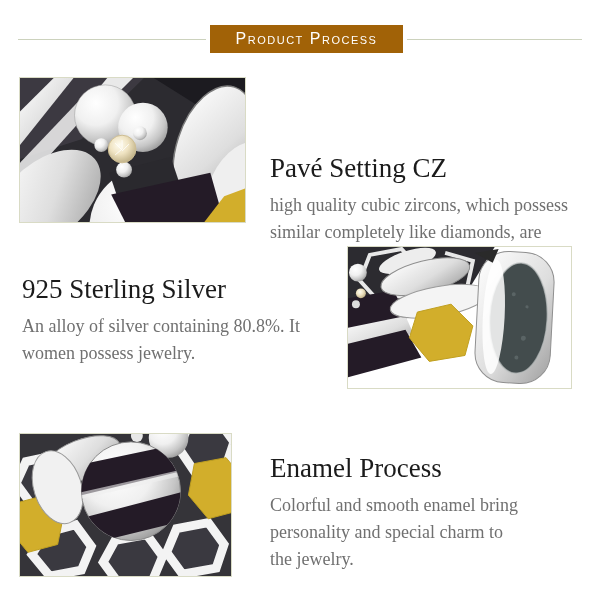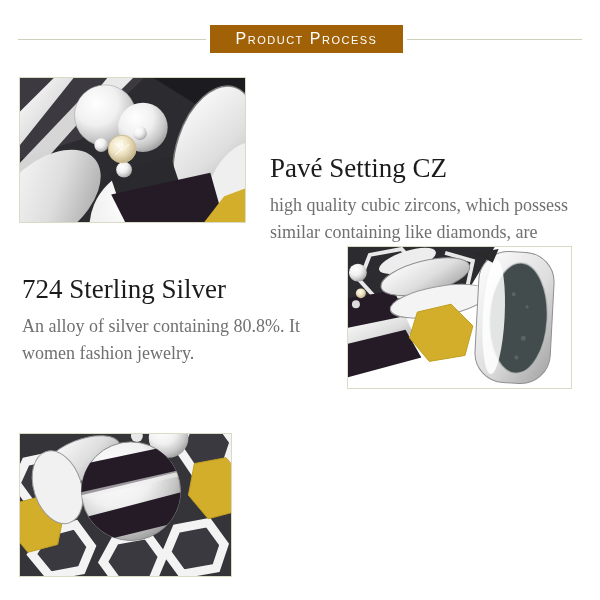--- a/index.html
+++ b/index.html
@@ -84,29 +84,29 @@
         <circle cx="103" cy="72" r="14" fill="url(#gstone)" stroke="#cdbd92" stroke-width="1"></circle>
         <path d="M96,66 l6,6 M103,63 v9 M110,67 l-7,7 M96,78 l7,-6" stroke="#ffffff" stroke-width="1" opacity="0.8"></path>
       </g>
     </svg>
   </div>
 
   <div class="tblock" id="text1">
     <h2>Pavé Setting CZ</h2>
     <div class="body">
       <div>high quality cubic zircons, which possess</div>
-      <div>similar containing like diamonds, are</div>
+      <div>similar completely like diamonds, are</div>
     </div>
   </div>
 
   <div class="tblock" id="text2">
-    <h2>724 Sterling Silver</h2>
+    <h2>925 Sterling Silver</h2>
     <div class="body">
       <div>An alloy of silver containing 80.8%. It</div>
-      <div>women fashion jewelry.</div>
+      <div>women possess jewelry.</div>
     </div>
   </div>
 
   <div class="photo" id="photo2">
     <svg viewBox="0 0 225 143" preserveAspectRatio="none">
       <rect width="225" height="143" fill="#ffffff"></rect>
       <polygon points="0,0 148,0 120,46 60,72 0,62" fill="#2c2b30"></polygon>
       <path d="M22,8 L54,2 L72,22 L62,48 L30,54 L12,34 Z" fill="none" stroke="#e8e8e8" stroke-width="4"></path>
       <path d="M98,6 L126,14 L120,42" fill="none" stroke="#e8e8e8" stroke-width="4"></path>
       <polygon points="0,52 46,44 60,72 0,86" fill="#241b27"></polygon>
@@ -160,14 +160,22 @@
         <circle cx="112" cy="58" r="50" fill="url(#gball)" stroke="#8a8a8a" stroke-width="1"></circle>
         <g clip-path="url(#bodyclip)">
           <polygon points="56,32 170,8 178,34 62,62" fill="#241b27"></polygon>
           <polygon points="60,86 174,56 182,84 68,112" fill="#241b27"></polygon>
           <polygon points="58,60 172,34 174,40 60,66" fill="#efefef" opacity="0.6"></polygon>
         </g>
       </g>
     </svg>
   </div>
 
+  <div class="tblock" id="text3">
+    <h2>Enamel Process</h2>
+    <div class="body">
+      <div>Colorful and smooth enamel bring</div>
+      <div>personality and special charm to</div>
+      <div>the jewelry.</div>
+    </div>
+  </div>
 
 </div>
 
 </body></html>

